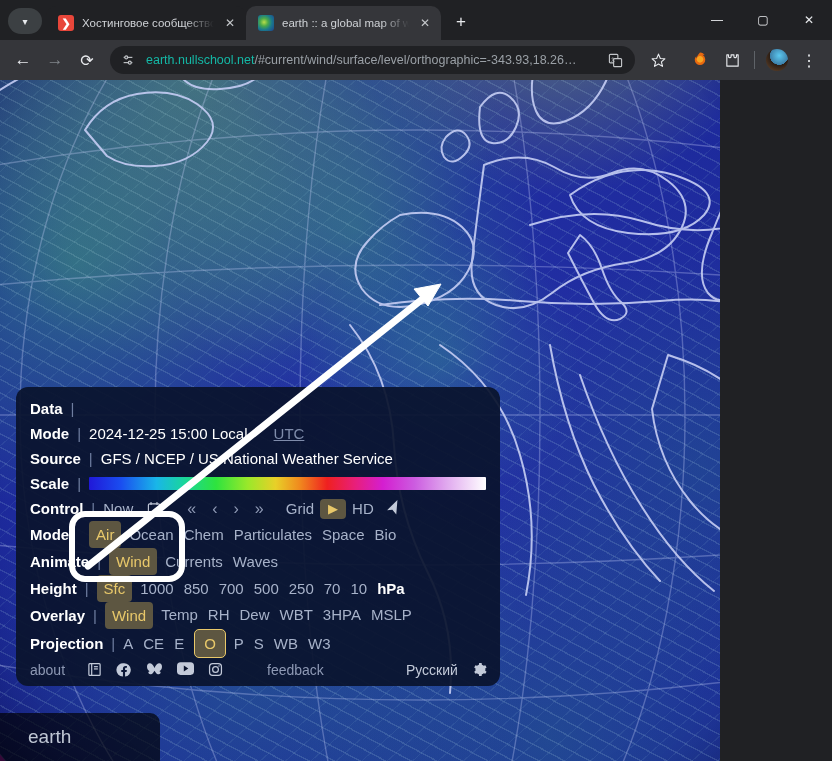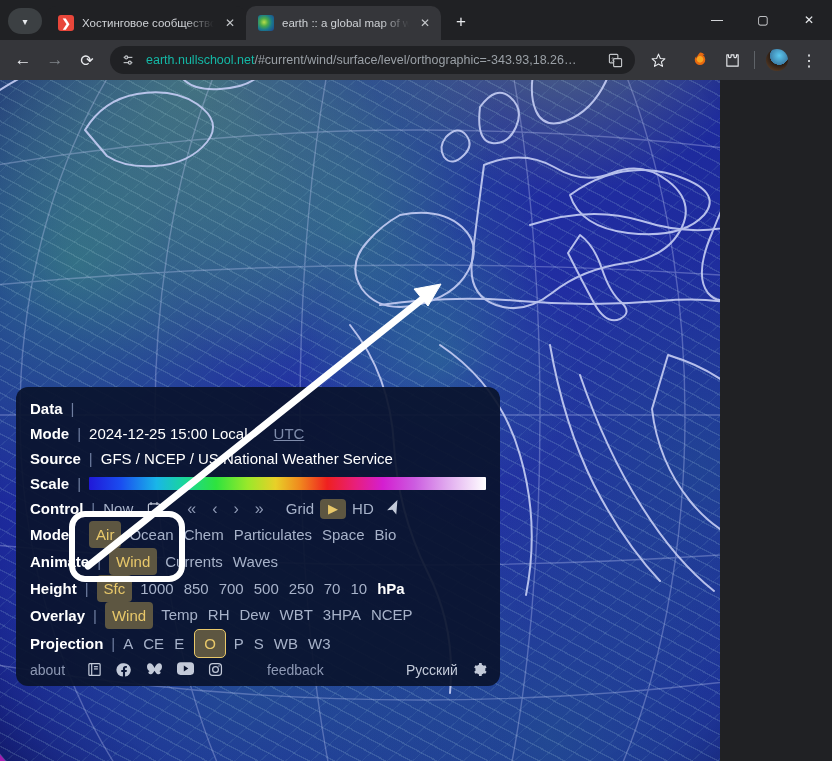--- a/index.html
+++ b/index.html
@@ -350,21 +350,21 @@
         <span class="plabel">Overlay</span>
         <span class="pbar" style="align-self:stretch;display:flex;align-items:center;">|</span>
         <span style="display:flex;flex-direction:column;">
           <span style="display:flex;">
             <span class="opt sel">Wind</span>
             <span class="opt">Temp</span>
             <span class="opt">RH</span>
             <span class="opt">Dew</span>
             <span class="opt">WBT</span>
             <span class="opt">3HPA</span>
-            <span class="opt">NCEP</span>
+            <span class="opt">MSLP</span>
           </span>
         </span>
       </div>
 
       <div class="prow">
         <span class="plabel">Projection</span>
         <span class="pbar">|</span>
         <span class="opt">A</span>
         <span class="opt">CE</span>
         <span class="opt">E</span>
@@ -419,16 +419,19 @@
     </div>
 
     <svg id="annot" viewBox="0 0 832 681">
       <g stroke="#ffffff" fill="#ffffff">
         <line x1="88" y1="486" x2="430" y2="213" stroke-width="7" stroke-linecap="round"></line>
         <polygon points="441,204 414,209 428,226"></polygon>
       </g>
       <rect x="72" y="434" width="110" height="65" rx="13" ry="13" fill="none" stroke="#ffffff" stroke-width="6"></rect>
     </svg>
 
+    <div id="earthlogo">
+      <span>earth</span>
+    </div>
 
 
   </div>
 </div>
 
 </body></html>

